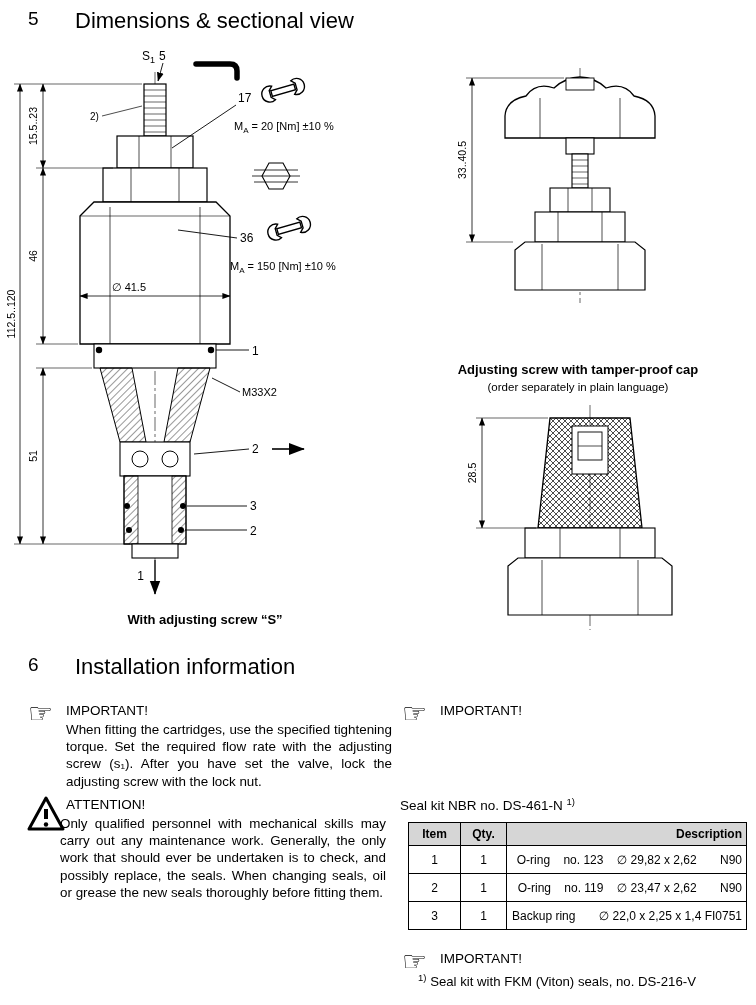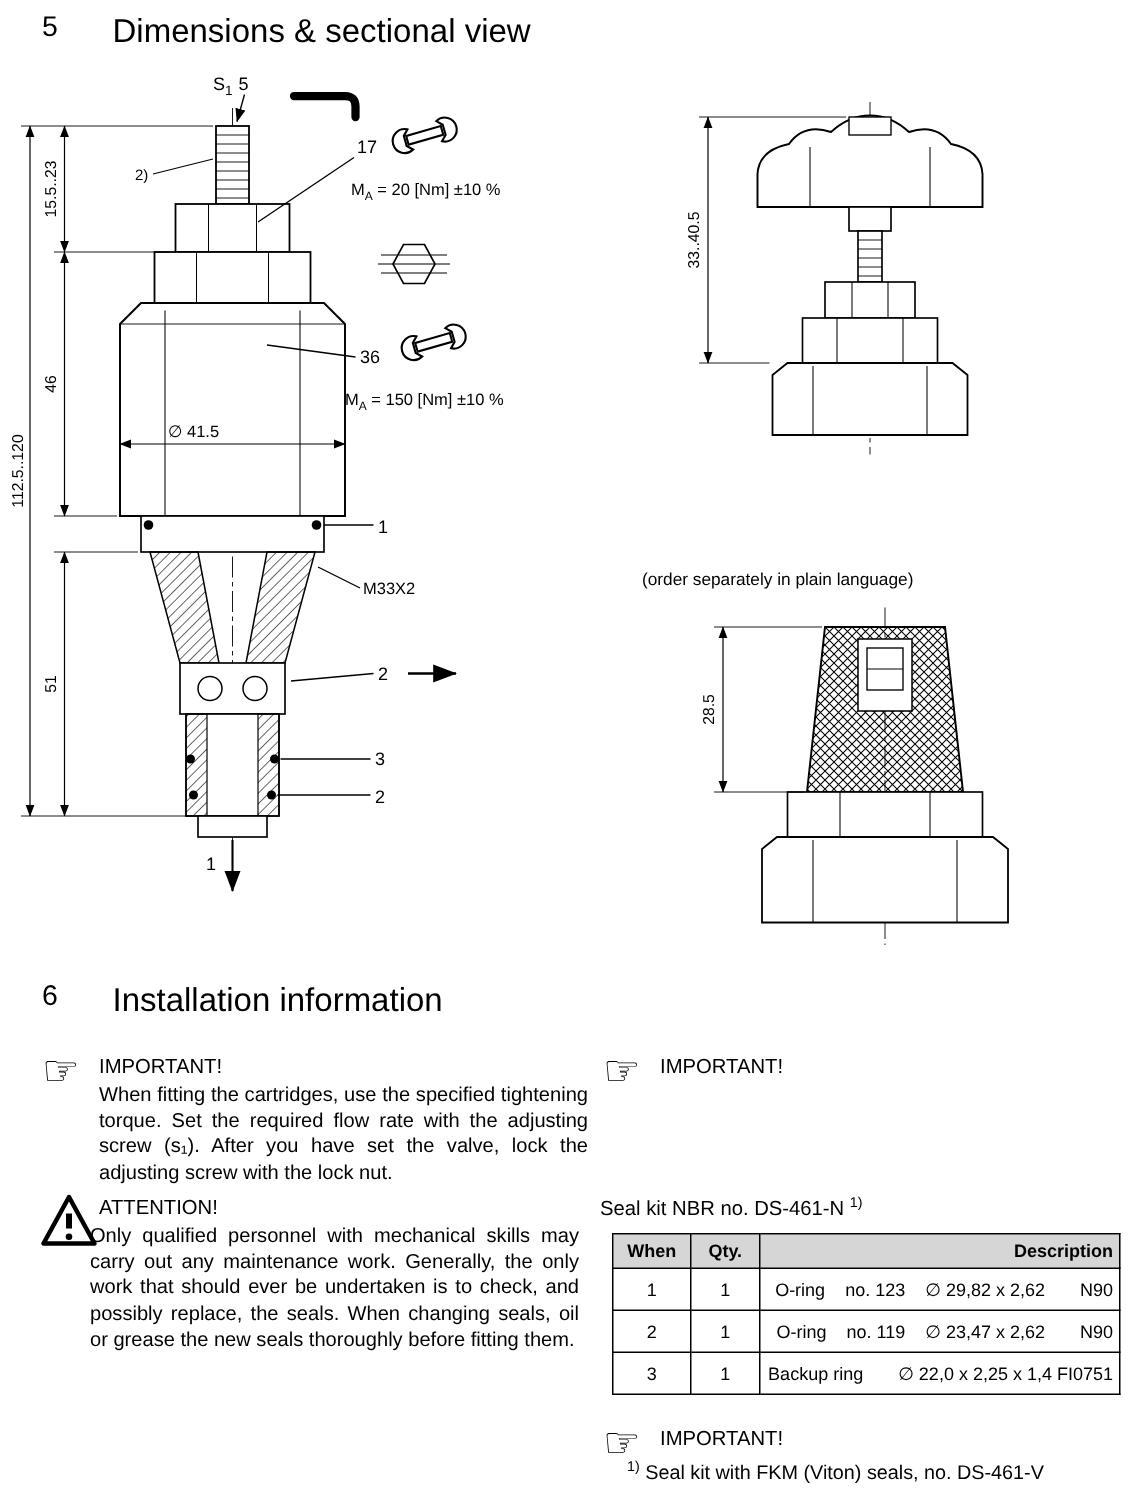--- a/index.html
+++ b/index.html
@@ -2,21 +2,21 @@
 <html><head>
 <meta charset="utf-8">
 <style>
   html,body{margin:0;padding:0}
   body{width:756px;height:1005px;background:#fff;color:#000;font-family:"Liberation Sans",sans-serif}
   .page{position:relative;width:756px;height:1005px;background:#fff;overflow:hidden}
   .abs{position:absolute}
   .sec-num{font-size:19px}
   .sec-title{font-size:22px}
   .cap{font-size:13px;font-weight:bold;text-align:center}
-  .cap-sub{font-size:11.5px;font-weight:normal;}
+  .cap-sub{font-size:11.5px;font-weight:normal;text-align:center}
   .lbl{font-weight:normal;font-size:13.5px}
   .body-txt{font-size:13.4px;line-height:17.2px;text-align:justify}
   .hand{font-size:28px;line-height:1}
   sup{font-size:9.5px;vertical-align:super;line-height:0}
   table.seal{border-collapse:collapse;font-size:12px}
   table.seal th,table.seal td{border:1px solid #000}
   table.seal th{background:#d6d6d6;font-weight:bold;height:22px;padding:0 4px}
   table.seal td{height:27px;padding:0 4px}
   .c{text-align:center}
   .desc{white-space:pre;text-align:right}
@@ -171,20 +171,21 @@
     <line x1="37" y1="40" x2="37" y2="124" stroke="#000" stroke-width="0.8" marker-start="url(#ar)" marker-end="url(#ar)"></line>
     <text transform="rotate(-90 31 82)" x="31" y="82" text-anchor="middle" font-size="10.5">15.5..23</text>
     <line x1="37" y1="124" x2="37" y2="300" stroke="#000" stroke-width="0.8" marker-start="url(#ar)" marker-end="url(#ar)"></line>
     <text transform="rotate(-90 31 212)" x="31" y="212" text-anchor="middle" font-size="10.5">46</text>
     <line x1="37" y1="324" x2="37" y2="500" stroke="#000" stroke-width="0.8" marker-start="url(#ar)" marker-end="url(#ar)"></line>
     <text transform="rotate(-90 31 412)" x="31" y="412" text-anchor="middle" font-size="10.5">51</text>
     <line x1="14" y1="40" x2="14" y2="500" stroke="#000" stroke-width="0.8" marker-start="url(#ar)" marker-end="url(#ar)"></line>
     <text transform="rotate(-90 9 270)" x="9" y="270" text-anchor="middle" font-size="10.5">112.5..120</text>
   </svg>
 
+  <div class="abs cap" style="left:100px;top:612px;width:210px">With adjusting screw “S”</div>
 
 
   <svg class="abs" style="left:430px;top:58px" width="290" height="255">
     <line x1="150" y1="10" x2="150" y2="245" stroke="#000" stroke-width="0.6" stroke-dasharray="14 3 3 3"></line>
     <g>
       <path d="M75 80 V58 Q76 42 96 38 Q106 24 124 30 Q136 19 150 19 Q164 19 176 30 Q194 24 204 38 Q224 42 225 58 V80 Z" fill="#fff" stroke="#000" stroke-width="1.3"></path>
       <rect x="136" y="20" width="28" height="12" fill="#fff" stroke="#000" stroke-width="0.9"></rect>
       <line x1="110" y1="40" x2="110" y2="80" stroke="#000" stroke-width="0.7"></line>
       <line x1="190" y1="40" x2="190" y2="80" stroke="#000" stroke-width="0.7"></line>
     </g>
@@ -213,20 +214,21 @@
       <line x1="188" y1="186" x2="188" y2="232" stroke="#000" stroke-width="0.7"></line>
     </g>
     <g stroke="#000" stroke-width="0.6">
       <line x1="134" y1="20" x2="36" y2="20"></line>
       <line x1="83" y1="184" x2="36" y2="184"></line>
     </g>
     <line x1="42" y1="20" x2="42" y2="184" stroke="#000" stroke-width="0.8" marker-start="url(#ar)" marker-end="url(#ar)"></line>
     <text transform="rotate(-90 36 102)" x="36" y="102" text-anchor="middle" font-size="10.5">33..40.5</text>
   </svg>
 
+  <div class="abs cap" style="left:428px;top:362px;width:300px">Adjusting screw with tamper-proof cap</div>
   <div class="abs cap-sub" style="left:428px;top:381px;width:300px">(order separately in plain language)</div>
 
   <svg class="abs" style="left:430px;top:400px" width="290" height="235">
     <line x1="160" y1="5" x2="160" y2="230" stroke="#000" stroke-width="0.6" stroke-dasharray="14 3 3 3"></line>
     <g>
       <polygon points="120,18 200,18 212,128 108,128" fill="url(#xhatch)" stroke="#000" stroke-width="1.3"></polygon>
       <rect x="142" y="26" width="36" height="48" fill="#fff" stroke="#000" stroke-width="1"></rect>
       <rect x="148" y="32" width="24" height="28" fill="#fff" stroke="#000" stroke-width="0.9"></rect>
       <line x1="148" y1="46" x2="172" y2="46" stroke="#000" stroke-width="0.7"></line>
     </g>
@@ -269,21 +271,21 @@
   <div class="abs lbl" style="left:400px;top:798px"><span>Seal kit NBR no. DS-461-N </span><sup>1)</sup></div>
 
   <table class="seal abs" style="left:408px;top:822px">
     <colgroup>
         <col style="width:52px">
         <col style="width:46px">
         <col style="width:240px">
       </colgroup>
     <thead>
       <tr>
-        <th class="c">When</th>
+        <th class="c">Item</th>
         <th class="c">Qty.</th>
         <th style="text-align:right">Description</th>
       </tr>
     </thead>
     <tbody>
       <tr>
         <td class="c">1</td>
         <td class="c">1</td>
         <td class="desc">O-ring    no. 123    ∅ 29,82 x 2,62       N90</td>
       </tr>
@@ -295,15 +297,15 @@
       <tr>
         <td class="c">3</td>
         <td class="c">1</td>
         <td class="desc">Backup ring       ∅ 22,0 x 2,25 x 1,4 FI0751</td>
       </tr>
     </tbody>
   </table>
 
   <div class="abs hand" style="left:402px;top:948px">☞</div>
   <div class="abs lbl" style="left:440px;top:951px">IMPORTANT!</div>
-  <div class="abs" style="left:418px;top:974px;font-size:13.2px"><sup>1)</sup> <span>Seal kit with FKM (Viton) seals, no. DS-461-V</span></div>
+  <div class="abs" style="left:418px;top:974px;font-size:13.2px"><sup>1)</sup> <span>Seal kit with FKM (Viton) seals, no. DS-216-V</span></div>
 
 </div>
 
 </body></html>

